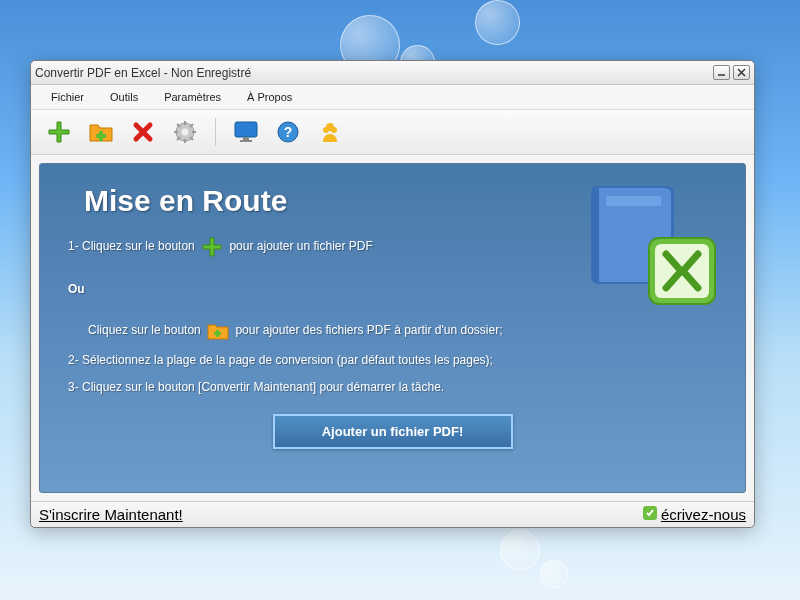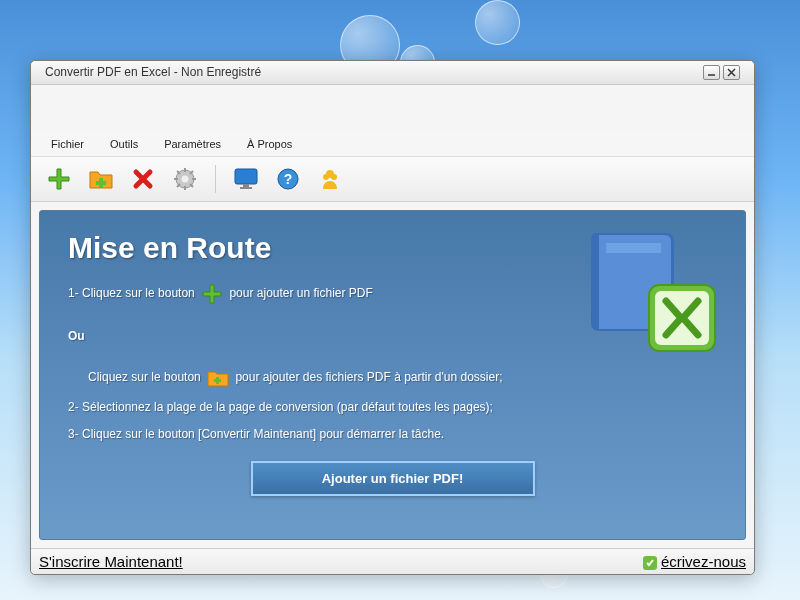--- a/index.html
+++ b/index.html
@@ -20,43 +20,42 @@
 .window {
   position: absolute;
   top: 60px; left: 30px;
   width: 725px;
   background: #f5f5f5;
   border: 1px solid #7a7a7a;
   border-radius: 5px;
   box-shadow: 0 4px 20px rgba(0,0,0,0.25);
 }
 .titlebar {
-  display: flex; align-items: flex-start; justify-content: space-between;
+  display: flex; align-items: center; justify-content: space-between;
   background: linear-gradient(#fafafa, #e4e4e4);
   border-bottom: 1px solid #c8c8c8;
-  padding: 4px 14px;
+  padding: 4px 4px;
   border-radius: 5px 5px 0 0;
   font-size: 12px; color: #333;
 }
 .title-controls { display: flex; gap: 3px; }
 .winbtn {
   width: 17px; height: 15px;
   border: 1px solid #888;
   background: linear-gradient(#fff, #ddd);
   border-radius: 2px;
   display: flex; align-items: center; justify-content: center;
   font-size: 9px; cursor: pointer;
 }
 .menubar {
   display: flex; gap: 6px;
   padding: 3px 10px;
   font-size: 11px; color: #222;
   border-bottom: 1px solid #ddd;
   background: #f6f6f6;
-  margin-top: 47px;
 }
 .menuitem { padding: 3px 10px; cursor: pointer; }
 
 .toolbar {
   display: flex; align-items: center; gap: 10px;
   padding: 6px 12px;
   background: linear-gradient(#fbfbfb,#ececec);
   border-bottom: 1px solid #d0d0d0;
 }
 .toolbtn { width: 32px; height: 32px; display:flex;align-items:center;justify-content:center;cursor:pointer;border-radius:3px;}
@@ -70,45 +69,46 @@
   color: #fff;
   padding: 20px 28px 22px 28px;
   position: relative;
   min-height: 330px;
 }
 .content-panel h1 {
   font-family: "Trebuchet MS", Arial, sans-serif;
   font-size: 30px; font-weight: bold;
   text-shadow: 1px 1px 2px rgba(0,0,0,0.4);
   margin-bottom: 18px;
+  margin-left: 16px;
 }
 .instr { font-size: 12px; line-height: 1.4; margin: 10px 0; text-shadow: 1px 1px 1px rgba(0,0,0,0.35);}
 .instr .inline-icon { display:inline-flex; vertical-align:middle; width:22px;height:22px; margin:0 3px;}
 .or-word { font-weight: bold; margin: 24px 0; font-size:12px; text-shadow: 1px 1px 1px rgba(0,0,0,0.35);}
 .add-btn {
-  display:block; width: 284px; margin: 18px auto 0 auto;
+  display:block; width: 240px; margin: 18px auto 0 auto;
   padding: 8px 10px;
   background: linear-gradient(#4f8fc5,#3a6fa5);
   border: 2px solid #a0d0ff;
   border-radius: 0;
   color:#fff; font-weight:bold; font-size:13px;
   text-align:center; cursor:pointer;
   box-shadow: 0 1px 3px rgba(0,0,0,0.3);
 }
 .book-icon { position:absolute; top:12px; right:24px; width:150px; height:150px; }
 
 .statusbar {
   display:flex; justify-content:space-between; align-items:center;
   padding: 4px 8px; font-size:15px;
   border-top:1px solid #ccc;
   background: linear-gradient(#f8f8f8,#eaeaea);
   border-radius: 0 0 5px 5px;
 }
 .statusbar a { color:#000; text-decoration: underline; cursor:pointer; }
-.status-right { display:flex; align-items:flex-end; gap:4px;margin-left:12px; }
+.status-right { display:flex; align-items:flex-start; gap:4px;margin-left:12px; }
 .check-icon { width:14px;height:14px;background:#6fbf3f;border-radius:3px;display:flex;align-items:center;justify-content:center;}
 </style>
 </head>
 <body>
 
 <div class="bubble b1"></div>
 <div class="bubble b2"></div>
 <div class="bubble b3"></div>
 <div class="bubble b4"></div>
 <div class="bubble b5"></div>

